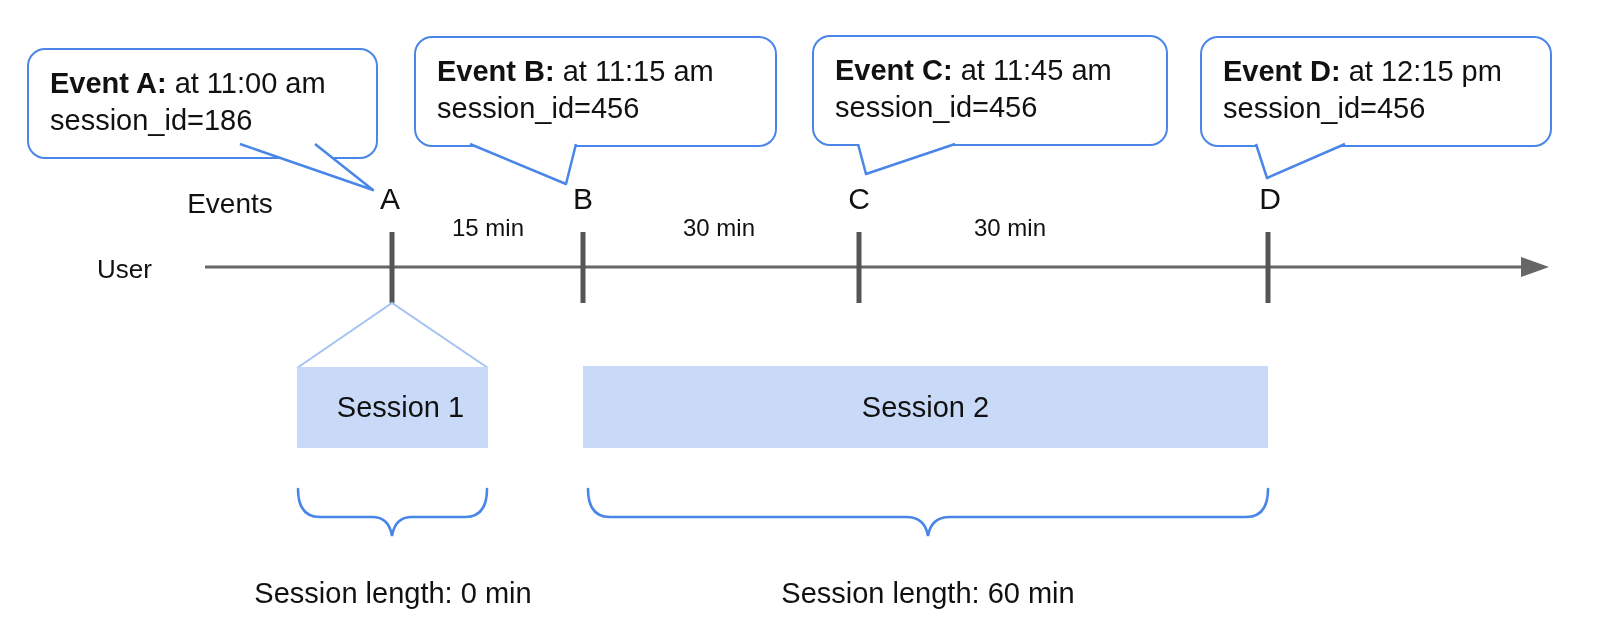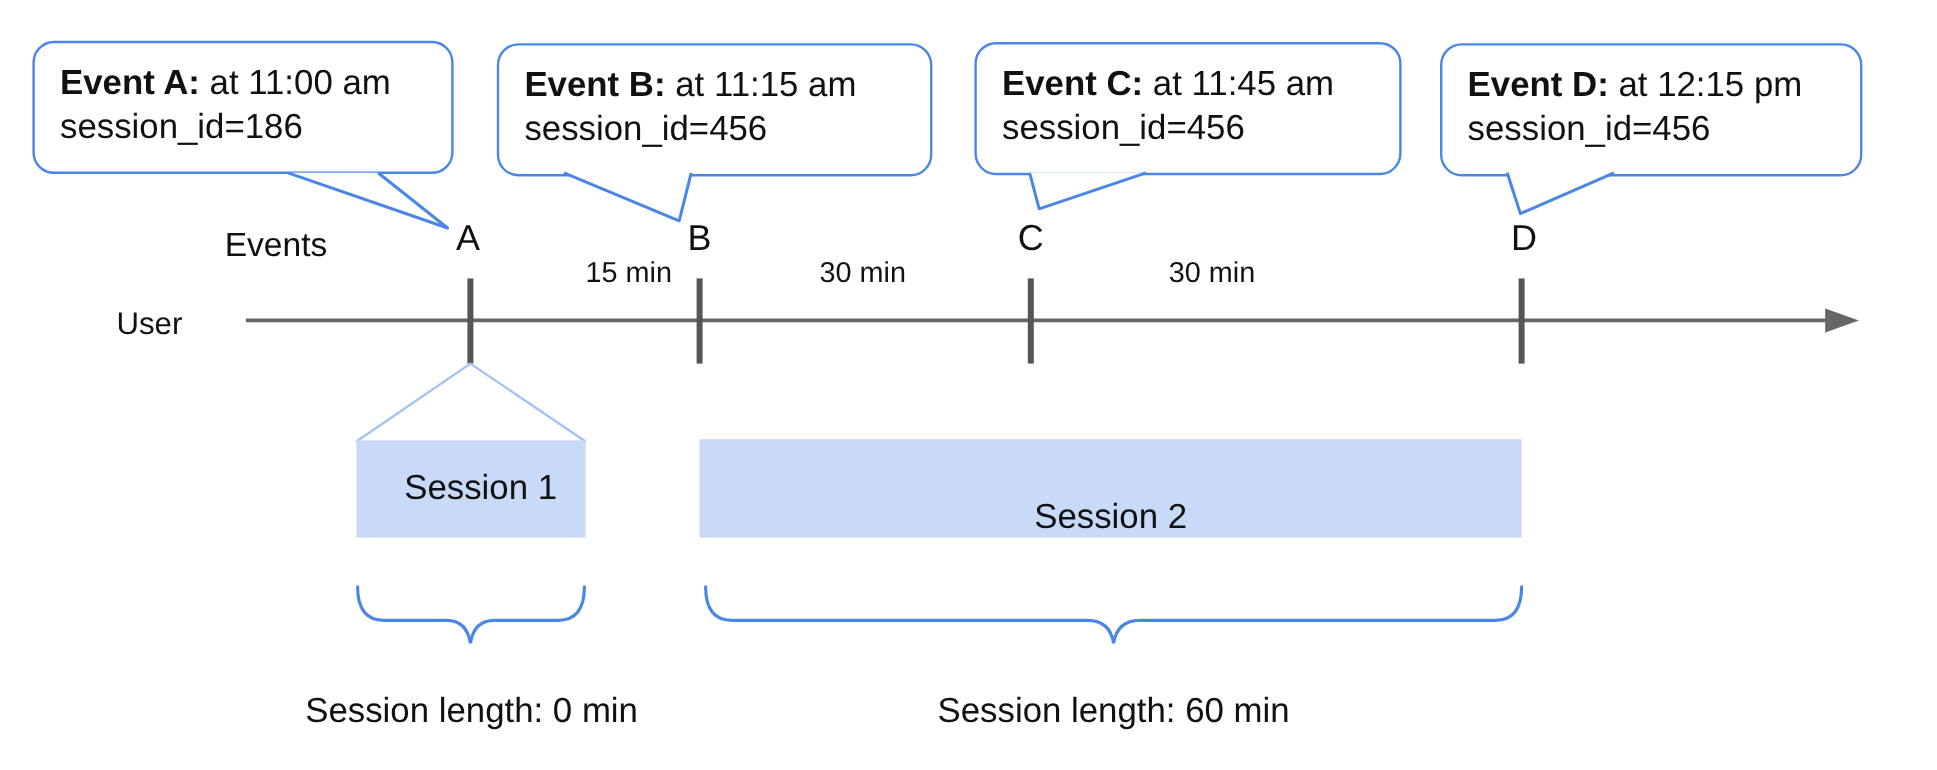--- a/index.html
+++ b/index.html
@@ -62,21 +62,21 @@
     <line x1="859" y1="232" x2="859" y2="303" stroke="#555555" stroke-width="5"></line>
     <line x1="1268" y1="232" x2="1268" y2="303" stroke="#555555" stroke-width="5"></line>
 
     <polyline points="297,368 392,303 488,368" fill="none" stroke="#a4c2f4" stroke-width="2"></polyline>
 
     <path d="M 298 489 Q 298 517 320 517 L 372 517 Q 389 517 392 536 Q 395 517 412 517 L 465 517 Q 487 517 487 489" fill="none" stroke="#4a86e8" stroke-width="2.6" stroke-linecap="round"></path>
 
     <path d="M 588 489 Q 588 517 610 517 L 906 517 Q 925 517 928 536 Q 931 517 950 517 L 1246 517 Q 1268 517 1268 489" fill="none" stroke="#4a86e8" stroke-width="2.6" stroke-linecap="round"></path>
   </svg>
 
-  <div class="callout" style="left:27px; top:34px; width:351px; height:111px;">
+  <div class="callout" style="left:27px; top:48px; width:351px; height:111px;">
     <div><b>Event A:</b> <span>at 11:00 am</span></div>
     <div>session_id=186</div>
   </div>
 
   <div class="callout" style="left:414px; top:36px; width:363px; height:111px;">
     <div><b>Event B:</b> <span>at 11:15 am</span></div>
     <div>session_id=456</div>
   </div>
 
   <div class="callout" style="left:812px; top:35px; width:356px; height:111px;">
@@ -97,27 +97,27 @@
   </svg>
 
   <div class="axis-label events-label centered" style="left:230px; top:188px;">Events</div>
   <div class="axis-label user-label" style="left:97px; top:254px;">User</div>
 
   <div class="axis-label marker-letter centered" style="left:390px; top:182px;">A</div>
   <div class="axis-label marker-letter centered" style="left:583px; top:182px;">B</div>
   <div class="axis-label marker-letter centered" style="left:859px; top:182px;">C</div>
   <div class="axis-label marker-letter centered" style="left:1270px; top:182px;">D</div>
 
-  <div class="axis-label interval-label centered" style="left:488px; top:214px;margin-left:36px;">15 min</div>
+  <div class="axis-label interval-label centered" style="left:488px; top:214px;">15 min</div>
   <div class="axis-label interval-label centered" style="left:719px; top:214px;">30 min</div>
   <div class="axis-label interval-label centered" style="left:1010px; top:214px;">30 min</div>
 
   <div class="session-box" style="left:297px; top:367px; width:191px; height:81px;padding-left:16px;">
     <span>Session 1</span>
   </div>
-  <div class="session-box" style="left:583px; top:366px; width:685px; height:82px;align-items:flex-end;">
+  <div class="session-box" style="left:583px; top:366px; width:685px; height:82px;">
     <span>Session 2</span>
   </div>
 
   <div class="axis-label length-label centered" style="left:393px; top:577px;">Session length: 0 min</div>
   <div class="axis-label length-label centered" style="left:928px; top:577px;">Session length: 60 min</div>
 
 </div>
 
 </body></html>

